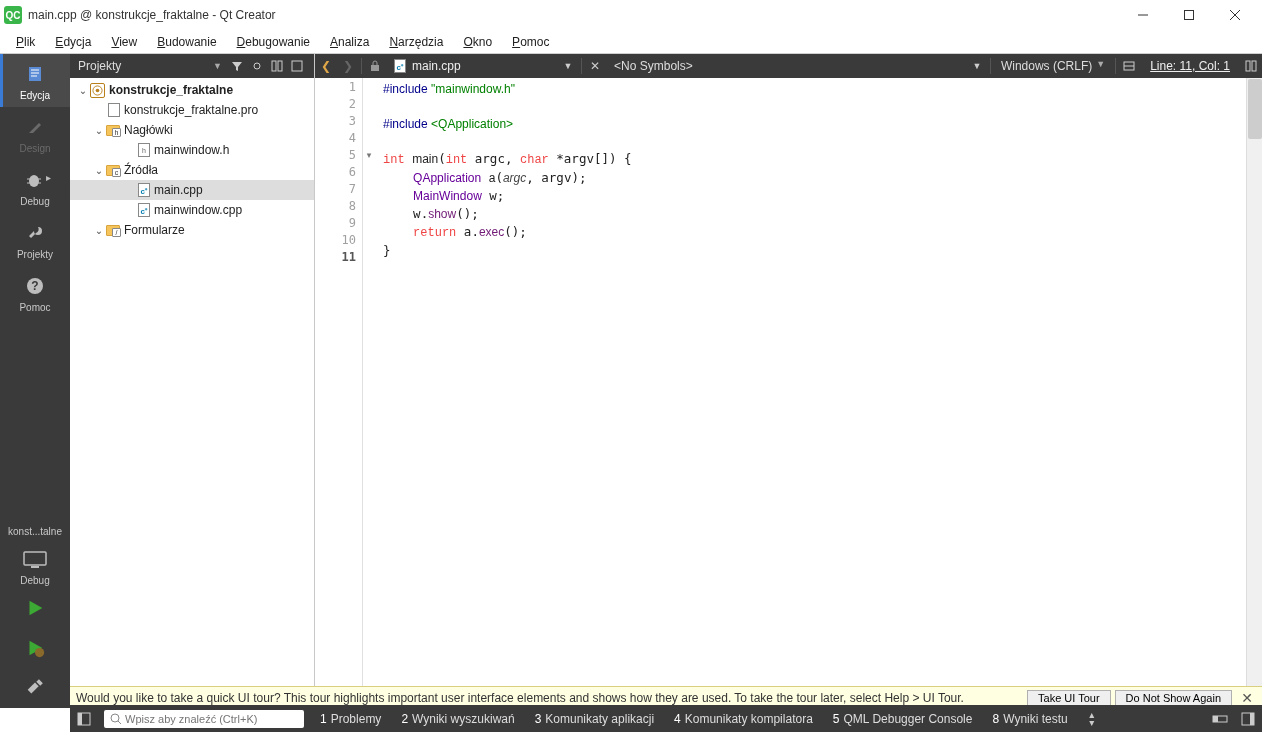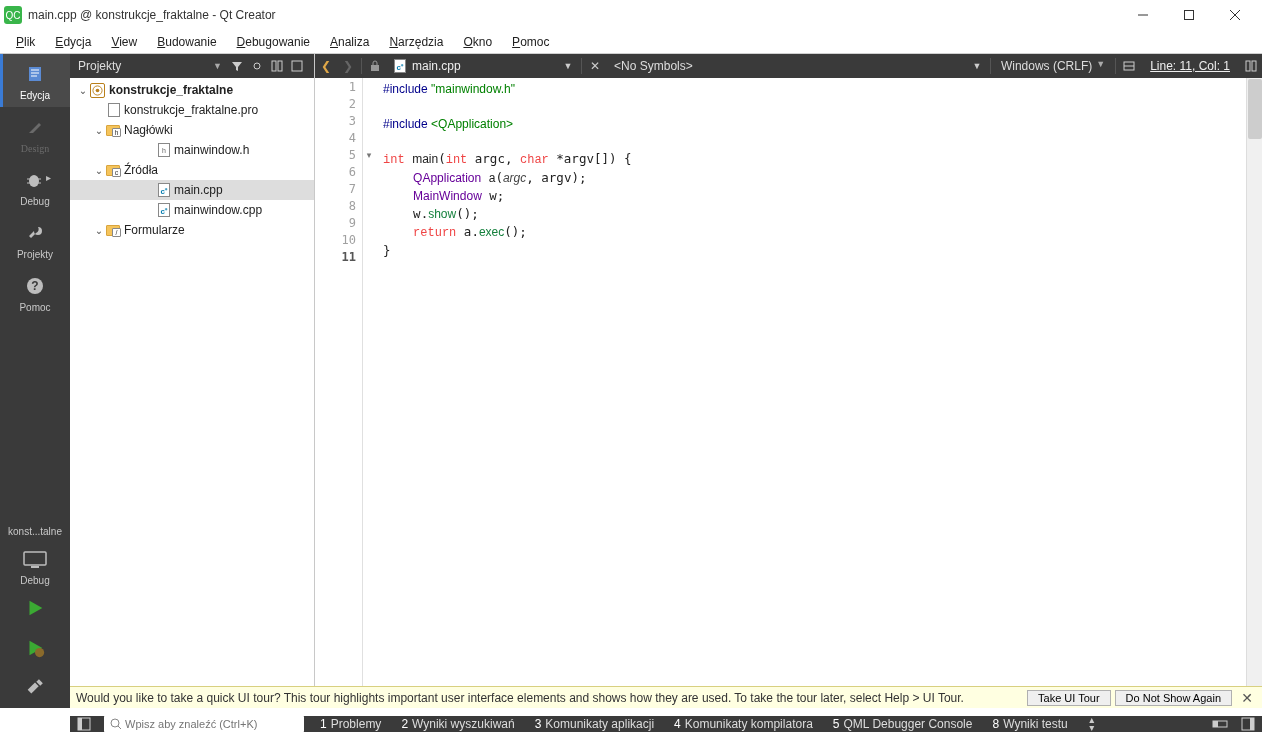--- a/index.html
+++ b/index.html
@@ -1,41 +1,41 @@
 <!DOCTYPE html>
 <html><head>
 <meta charset="utf-8">
 <style>
 * { margin: 0; padding: 0; box-sizing: border-box; font-family: "Segoe UI", Tahoma, sans-serif; font-size: 12px; }
 html, body { width: 1262px; height: 732px; overflow: hidden; background: #fff; }
 
 
 .titlebar { height: 30px; display: flex; align-items: center; padding: 0 4px; background: #fff; }
-.titlebar .app-icon { width: 18px; height: 18px; background: #39b54a; border-radius: 3px; color: #fff; font-weight: normal; font-size: 10px; display: flex; align-items: center; justify-content: center; margin-right: 6px; }
+.titlebar .app-icon { width: 18px; height: 18px; background: #39b54a; border-radius: 3px; color: #fff; font-weight: bold; font-size: 10px; display: flex; align-items: center; justify-content: center; margin-right: 6px; }
 .titlebar .title-text { color: #333; font-size: 12px; }
 .titlebar .win-controls { margin-left: auto; display: flex; }
 .titlebar .win-btn { width: 46px; height: 30px; display: flex; align-items: center; justify-content: center; color: #333; font-size: 12px; cursor: pointer; }
 
 
 .menubar { height: 24px; background: #fff; display: flex; align-items: center; padding: 0 6px; border-bottom: 1px solid #d0d0d0; }
 .menubar .menu-item { padding: 2px 10px; color: #222; cursor: pointer; font-size: 12px; }
 .menubar .menu-item .ul { text-decoration: underline; }
 
 
 .main { display: flex; height: calc(732px - 30px - 24px - 24px); }
 
 
 .modebar { width: 70px; background: #3a3a3a; display: flex; flex-direction: column; align-items: center; color: #bfbfbf; }
 .mode-btn { width: 100%; padding: 8px 0 6px; display: flex; flex-direction: column; align-items: center; gap: 4px; cursor: pointer; position: relative; }
 .mode-btn .icon { width: 24px; height: 24px; display: flex; align-items: center; justify-content: center; }
 .mode-btn .lbl { font-size: 10px; color: #c8c8c8; }
 .mode-btn.active { background: #4a4a4a; }
 .mode-btn.active::before { content: ""; position: absolute; left: 0; top: 0; bottom: 0; width: 3px; background: #3a7bd5; }
 .mode-btn.active .lbl { color: #fff; }
-.mode-btn.disabled .lbl { color: #6a6a6a; font-family: Liberation Serif, serif; }
+.mode-btn.disabled .lbl { color: #6a6a6a; }
 .modebar .spacer { flex: 1; }
 .mode-kit { width: 100%; text-align: center; font-size: 10px; color: #c8c8c8; padding: 6px 2px; }
 .mode-sub { width: 100%; display: flex; flex-direction: column; align-items: center; gap: 4px; padding: 6px 0 2px; }
 .mode-sub .icon { width: 28px; height: 22px; display: flex; align-items: center; justify-content: center; }
 .mode-sub .lbl { font-size: 10px; color: #c8c8c8; }
 .big-run { width: 100%; height: 40px; display: flex; align-items: center; justify-content: center; cursor: pointer; }
 .big-run svg { width: 22px; height: 22px; }
 
 
 .sidebar { width: 245px; background: #f6f6f6; border-right: 1px solid #c8c8c8; display: flex; flex-direction: column; }
@@ -44,21 +44,21 @@
 .side-head .hicon { width: 18px; height: 18px; display: flex; align-items: center; justify-content: center; color: #ccc; cursor: pointer; font-size: 11px; margin-left: 2px; }
 .tree { flex: 1; overflow: auto; padding-top: 2px; background: #fff; }
 .tree-row { height: 20px; display: flex; align-items: center; padding-left: 6px; cursor: pointer; white-space: nowrap; }
 .tree-row .tw { width: 14px; text-align: center; color: #555; font-size: 10px; }
 .tree-row .ic { width: 16px; height: 16px; margin-right: 4px; display: flex; align-items: center; justify-content: center; }
 .tree-row .lbl { font-size: 12px; color: #222; }
 .tree-row.bold .lbl { font-weight: bold; }
 .tree-row.sel { background: #dddddd; }
 .indent-1 { padding-left: 22px; }
 .indent-2 { padding-left: 38px; }
-.indent-3 { padding-left: 88px; }
+.indent-3 { padding-left: 68px; }
 .indent-3 .tw { width: 0; }
 .ic.folder { background: #f5c45b; border: 1px solid #d9a43e; border-radius: 1px; width: 14px; height: 11px; position: relative; }
 .ic.folder .badge { position: absolute; right: -2px; bottom: -2px; width: 9px; height: 9px; background: #fff; border: 1px solid #888; border-radius: 1px; font-size: 7px; line-height: 7px; text-align: center; color: #333; }
 .ic.proj { width: 15px; height: 15px; border: 1px solid #b97f1a; border-radius: 2px; display:flex;align-items:center;justify-content:center; }
 .ic.proj svg { width:11px;height:11px; }
 .ic.file { width: 12px; height: 14px; border: 1px solid #888; background: #fff; position: relative; font-size: 7px; color: #666; display:flex;align-items:center;justify-content:center; }
 .ic.cpp { color: #0a7fb0; font-weight: bold; font-size: 8px; }
 
 
 .editor { flex: 1; display: flex; flex-direction: column; background:#fff; }
@@ -77,33 +77,33 @@
 .gutter .ln { height: 17px; text-align: right; padding-right: 6px; color: #a0a0a0; font-family: Consolas, monospace; font-size: 12px; }
 .gutter .ln.cur { color: #555; font-weight: bold; }
 .fold-col { width: 12px; }
 .fold-col .fm { height: 17px; display:flex;align-items:center;justify-content:center; color:#777; font-size:9px; }
 .code { flex: 1; padding: 2px 6px 2px 8px; font-family: Consolas, monospace; font-size: 12.5px; line-height: 17px; color: #222; white-space: pre; overflow: auto; }
 .code .kw { color: #ef4444; font-family: Liberation Mono, monospace; }
 .code .pp { color: #00008b; }
 .code .str { color: #008000; }
 .code .inc { color: #008000; }
 .code .tp { color: #660099; }
-.code .fn { color: #15803d; }
+.code .fn { color: #701a75; }
 .code .it { font-style: italic; color: #444; }
 .scrollbar-v { position: absolute; right: 0; top: 0; bottom: 0; width: 16px; background: #f0f0f0; border-left: 1px solid #ddd; }
 .scrollbar-v .thumb { width: 14px; margin: 1px auto; background: #cdcdcd; border-radius: 2px; height: 60px; }
 
 
 .infobar { height: 22px; position: absolute; left: 70px; right: 0; bottom: 24px; background: #ffffe1; border-top: 1px solid #d8d080; display: flex; align-items: center; padding: 0 6px; font-size: 12px; color: #333; margin-top: 25px; }
 .infobar .msg { flex: 1; }
 .infobar button { font-size: 11px; padding: 1px 10px; margin-left: 4px; background: #efefef; border: 1px solid #b0b0b0; cursor: pointer; }
 .infobar .close { width: 18px; text-align: center; cursor: pointer; font-size: 14px; color: #555; margin-left: 6px; }
 
 
-.statusbar { height: 16px; background: #3a3a3a; color: #ddd; display: flex; align-items: center; position: absolute; left: 70px; right: 0; bottom: 0; }
+.statusbar { height: 27px; background: #3a3a3a; color: #ddd; display: flex; align-items: center; position: absolute; left: 70px; right: 0; bottom: 0; }
 .statusbar .sicon { width: 28px; height: 24px; display: flex; align-items: center; justify-content: center; color: #ccc; cursor: pointer; }
 .statusbar .search { flex: 0 0 200px; height: 18px; background: #fff; border-radius: 2px; margin: 0 6px; display: flex; align-items: center; padding: 0 6px; gap: 4px; }
 .statusbar .search input { border: none; outline: none; font-size: 11px; color: #888; width: 100%; background: transparent; }
 .statusbar .pitem { padding: 0 10px; font-size: 12px; color: #ddd; cursor: pointer; display: flex; align-items: center; gap: 4px; }
 .statusbar .pitem .num { color: #fff; }
 .statusbar .stretch { flex: 1; }
 </style>
 </head>
 <body>
 

